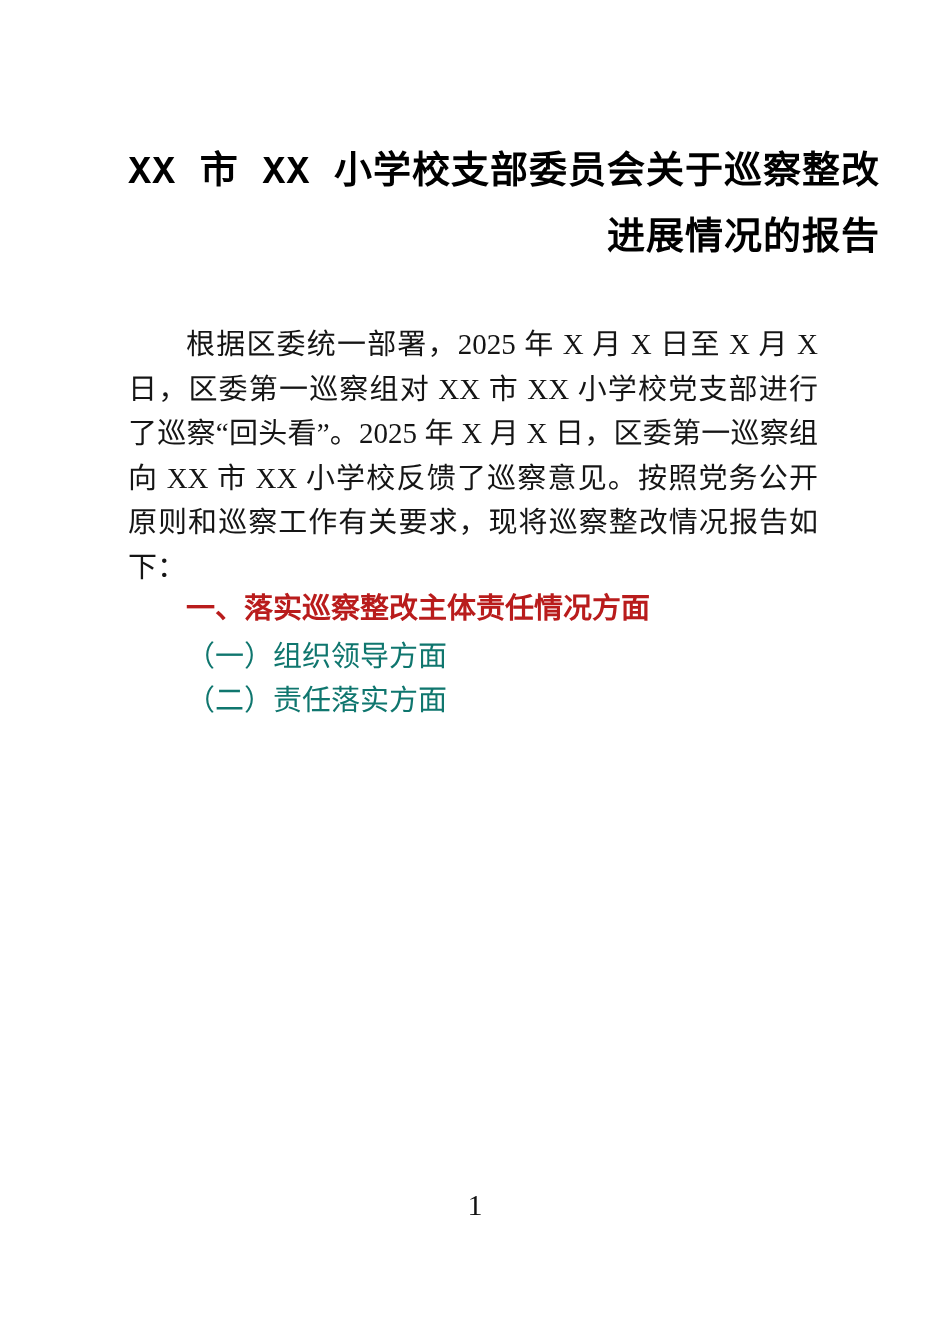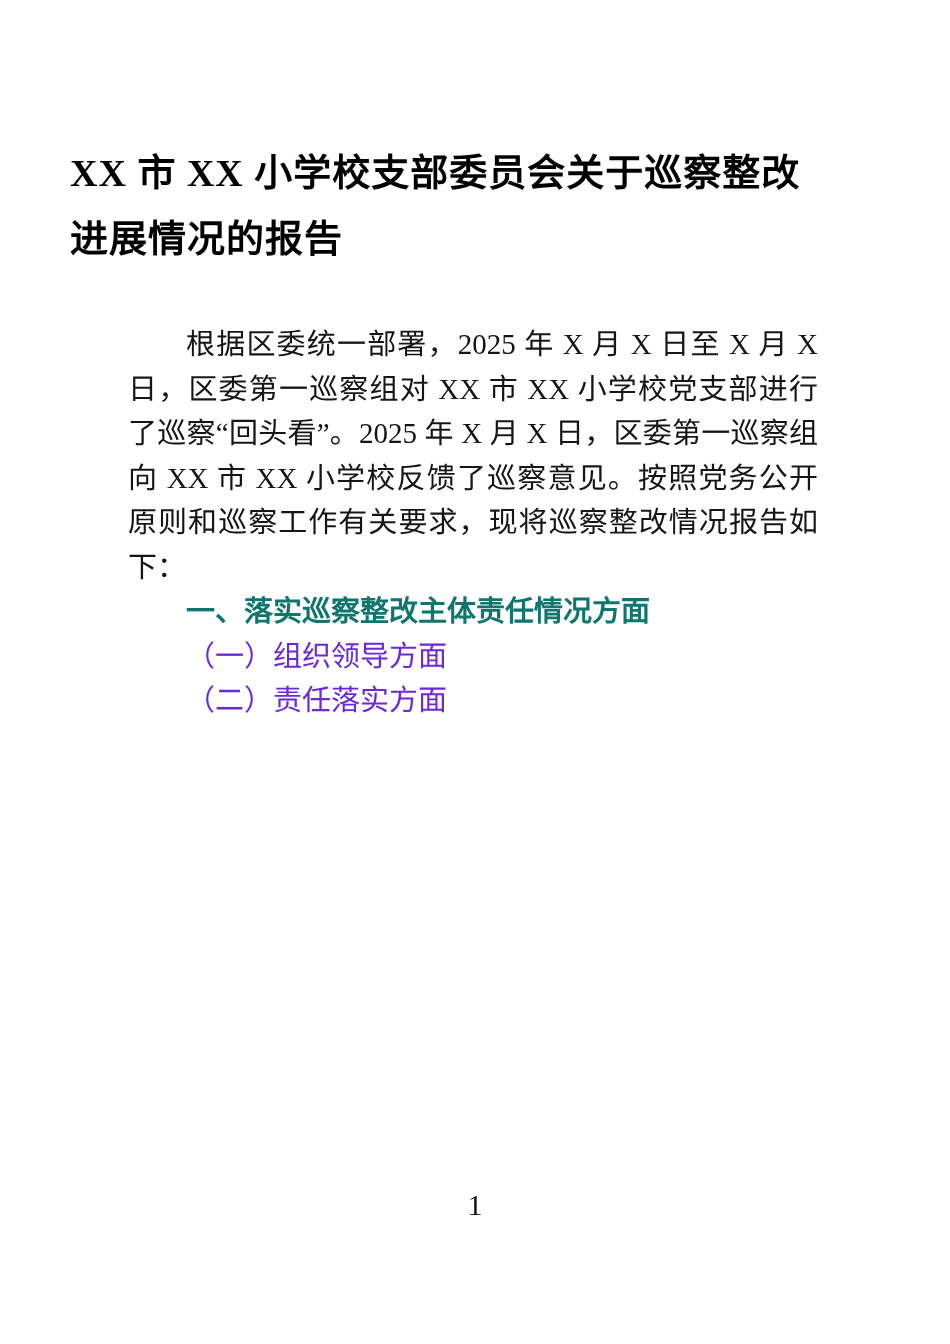--- a/index.html
+++ b/index.html
@@ -9,22 +9,22 @@
     width: 950px;
     height: 1344px;
     margin: 0 auto;
     background: #ffffff;
     color: #111111;
     overflow: hidden;
     font-family: "Liberation Serif", "DejaVu Serif", serif;
   }
   .doc-title {
     margin: 140px 70px 0 70px;
-    text-align: left;
-    font-family: Liberation Serif, serif;
+    text-align: right;
+    font-family: Liberation Mono, monospace;
     font-weight: bold;
     font-size: 38px;
     line-height: 66px;
     color: #000000;
     letter-spacing: 1px;
   }
   .doc-title .title-line { display: block; }
   .doc-body {
     margin: 50px 132px 9px 128px;
     font-size: 29px;
@@ -32,29 +32,29 @@
     text-align: justify;
     color: #151515;
   }
   .para {
     text-indent: 2em;
     font-family: "Liberation Serif", "DejaVu Serif", serif;
     font-weight: normal;
   }
   .h-bold {
     text-indent: 2em;
-    font-family: Liberation Sans, sans-serif;
+    font-family: Liberation Mono, monospace;
     font-weight: bold;
-    color: #0f766e;
+    color: #b91c1c;
   }
   .h-kai {
     text-indent: 2em;
     font-family: "Liberation Serif", "DejaVu Serif", serif;
     font-weight: normal;
-    color: #6d28d9;
+    color: #0f766e;
   }
   .page-number {
     position: absolute;
     top: 1183px;
     left: 0;
     width: 100%;
     text-align: center;
     font-size: 30px;
     line-height: 44px;
     font-family: "Liberation Serif", "DejaVu Serif", serif;

